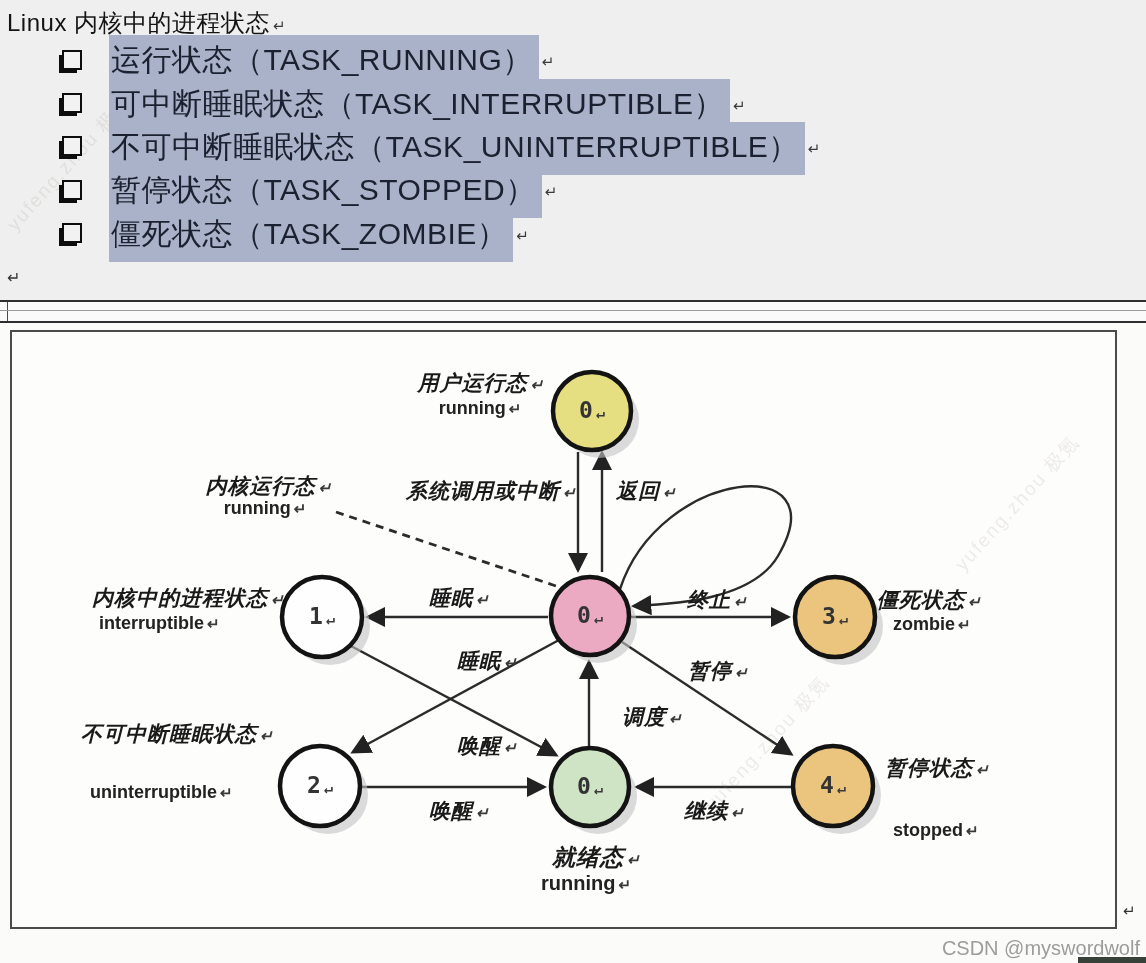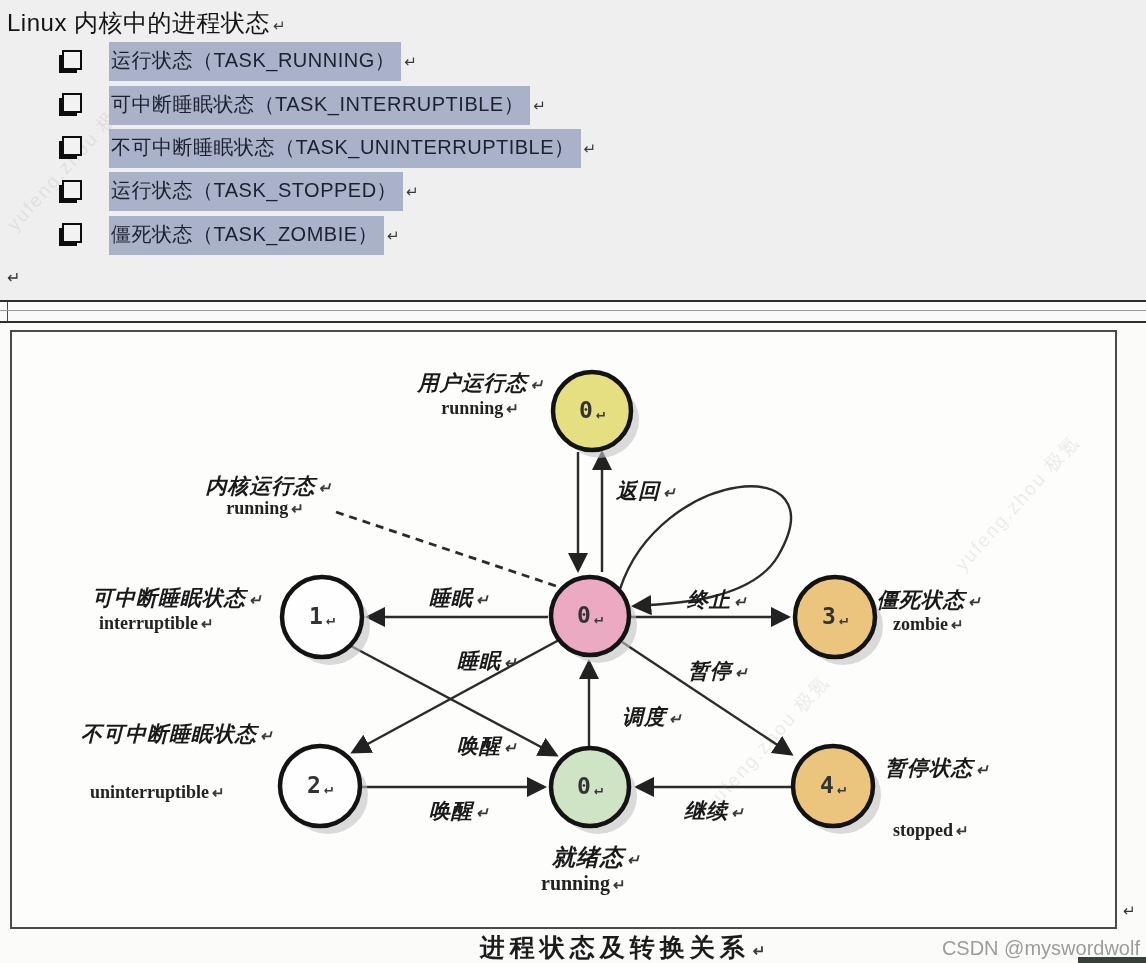--- a/index.html
+++ b/index.html
@@ -6,38 +6,38 @@
     background:#fbfbfa;font-family:"Liberation Sans",sans-serif;}
   .page{position:relative;width:912px;height:963px;}
   .top-bg{position:absolute;left:0;top:0;width:1146px;height:300px;background:#efeff0;}
   
   .doc-title{position:absolute;left:7px;top:7px;font-size:24px;color:#141414;
     letter-spacing:.5px;white-space:nowrap;z-index:6;}
   .bullet-list{position:absolute;left:60px;top:40px;margin:0;padding:0;list-style:none;z-index:6;}
   .bullet-list li{height:43.4px;display:flex;align-items:center;}
   .chk{width:16px;height:16px;border:2.5px solid #0d0d0d;background:#f2f2f2;
     box-shadow:-4px 4px 0 -1px #0d0d0d;margin:0 27px 4px 2px;flex:0 0 auto;}
-  .hl{background:#a9b2c8;color:#1b2130;font-size:20px;letter-spacing:.5px;
+  .hl{background:#a9b2c8;color:#1b2130;font-size:30px;letter-spacing:.5px;
     padding:5px 6px 7px 2px;white-space:nowrap;}
   .pmark{font-size:15px;color:#3a3a3a;margin-left:3px;line-height:1;}
   .stray-pmark{position:absolute;left:7px;top:268px;z-index:6;font-size:16px;color:#333;}
   
   .band{position:absolute;left:0;top:300px;width:1146px;height:19px;background:#fafafa;
     border-top:2px solid #2e2e2e;border-bottom:2px solid #2e2e2e;z-index:2;}
   .band::after{content:"";position:absolute;left:0;right:0;top:8px;border-top:1.5px solid #9a9a9a;}
   .band::before{content:"";position:absolute;left:7px;top:0;bottom:0;border-left:1.5px solid #4a4a4a;}
   
   .dbox{position:absolute;left:10px;top:330px;width:1103px;height:595px;
     border:2.5px solid #4b4b4b;background:#fdfdfc;z-index:1;}
   .dbox-pmark{position:absolute;left:1120px;top:903px;z-index:6;font-size:15px;color:#333;}
   .dsvg{position:absolute;left:0;top:0;width:1146px;height:963px;z-index:3;pointer-events:none;}
   
   .lbl-cn{position:absolute;font-weight:700;font-size:21px;color:#1a1a1a;
     white-space:nowrap;z-index:6;letter-spacing:1px;font-style:italic;}
-  .lbl-mono{position:absolute;font-family:Liberation Serif, serif;font-weight:700;
+  .lbl-mono{position:absolute;font-family:Liberation Sans, sans-serif;font-weight:700;
     font-size:18px;color:#222;white-space:nowrap;z-index:6;}
   .num{position:absolute;width:70px;text-align:center;font-family:"DejaVu Sans Mono",monospace;
     font-weight:700;font-size:23px;color:#333;z-index:6;}
   .caption{position:absolute;left:450px;top:931px;width:350px;text-align:center;
     font-weight:700;font-size:25px;letter-spacing:5px;color:#1c1c1c;z-index:6;}
   .csdn{position:absolute;left:940px;top:937px;width:200px;text-align:right;
     font-size:20px;color:#9c9c9c;z-index:7;white-space:nowrap;}
   .wm{position:absolute;color:#8a7a5c;opacity:.13;transform:rotate(-48deg);
     font-size:19px;letter-spacing:2px;z-index:5;pointer-events:none;white-space:nowrap;}
   .edge-strip{position:absolute;left:1078px;top:957px;width:68px;height:6px;background:#37413a;z-index:8;}
@@ -63,21 +63,21 @@
       <span class="hl">可中断睡眠状态（TASK_INTERRUPTIBLE）</span>
       <span class="pmark">↵</span>
     </li>
     <li>
       <span class="chk"></span>
       <span class="hl">不可中断睡眠状态（TASK_UNINTERRUPTIBLE）</span>
       <span class="pmark">↵</span>
     </li>
     <li>
       <span class="chk"></span>
-      <span class="hl">运行状态（TASK_STOPPED）</span>
+      <span class="hl">暂停状态（TASK_STOPPED）</span>
       <span class="pmark">↵</span>
     </li>
     <li>
       <span class="chk"></span>
       <span class="hl">僵死状态（TASK_ZOMBIE）</span>
       <span class="pmark">↵</span>
     </li>
   </ul>
 
   <div class="stray-pmark">↵</div>
@@ -130,41 +130,41 @@
   <div class="num" style="left:287px;top:603px;"><span>1</span><span class="pmark">↵</span></div>
   <div class="num" style="left:285px;top:772px;"><span>2</span><span class="pmark">↵</span></div>
   <div class="num" style="left:555px;top:773px;"><span>0</span><span class="pmark">↵</span></div>
   <div class="num" style="left:800px;top:603px;"><span>3</span><span class="pmark">↵</span></div>
   <div class="num" style="left:798px;top:772px;"><span>4</span><span class="pmark">↵</span></div>
 
   <div class="lbl-cn" style="left:412px;top:369px;width:132px;text-align:right;"><span>用户运行态</span><span class="pmark">↵</span></div>
   <div class="lbl-mono" style="left:428px;top:398px;width:104px;text-align:center;"><span>running</span><span class="pmark">↵</span></div>
   <div class="lbl-cn" style="left:196px;top:472px;width:136px;text-align:right;"><span>内核运行态</span><span class="pmark">↵</span></div>
   <div class="lbl-mono" style="left:206px;top:498px;width:118px;text-align:center;"><span>running</span><span class="pmark">↵</span></div>
-  <div class="lbl-cn" style="left:92px;top:584px;"><span>可中断睡眠状态</span><span class="pmark">↵</span></div>
+  <div class="lbl-cn" style="left:92px;top:584px;"><span>内核中的进程状态</span><span class="pmark">↵</span></div>
   <div class="lbl-mono" style="left:99px;top:613px;"><span>interruptible</span><span class="pmark">↵</span></div>
   <div class="lbl-cn" style="left:81px;top:720px;"><span>不可中断睡眠状态</span><span class="pmark">↵</span></div>
   <div class="lbl-mono" style="left:90px;top:782px;"><span>uninterruptible</span><span class="pmark">↵</span></div>
   <div class="lbl-cn" style="left:877px;top:586px;"><span>僵死状态</span><span class="pmark">↵</span></div>
   <div class="lbl-mono" style="left:893px;top:614px;"><span>zombie</span><span class="pmark">↵</span></div>
   <div class="lbl-cn" style="left:885px;top:754px;"><span>暂停状态</span><span class="pmark">↵</span></div>
   <div class="lbl-mono" style="left:893px;top:820px;text-align:right;"><span>stopped</span><span class="pmark">↵</span></div>
   <div class="lbl-cn" style="left:552px;top:842px;font-size:23px;"><span>就绪态</span><span class="pmark">↵</span></div>
   <div class="lbl-mono" style="left:541px;top:872px;font-size:20px;"><span>running</span><span class="pmark">↵</span></div>
 
+  <div class="lbl-cn" style="left:406px;top:477px;"><span>系统调用或中断</span><span class="pmark">↵</span></div>
   <div class="lbl-cn" style="left:616px;top:477px;"><span>返回</span><span class="pmark">↵</span></div>
   <div class="lbl-cn" style="left:429px;top:584px;"><span>睡眠</span><span class="pmark">↵</span></div>
   <div class="lbl-cn" style="left:687px;top:586px;"><span>终止</span><span class="pmark">↵</span></div>
   <div class="lbl-cn" style="left:457px;top:647px;"><span>睡眠</span><span class="pmark">↵</span></div>
   <div class="lbl-cn" style="left:688px;top:657px;"><span>暂停</span><span class="pmark">↵</span></div>
   <div class="lbl-cn" style="left:622px;top:703px;"><span>调度</span><span class="pmark">↵</span></div>
   <div class="lbl-cn" style="left:457px;top:732px;"><span>唤醒</span><span class="pmark">↵</span></div>
   <div class="lbl-cn" style="left:429px;top:797px;"><span>唤醒</span><span class="pmark">↵</span></div>
   <div class="lbl-cn" style="left:684px;top:797px;"><span>继续</span><span class="pmark">↵</span></div>
 
-  <div class="caption"><span>进程状态及转换关系</span><span class="pmark">↵</span></div>
 
   <div class="wm" style="left:-18px;top:150px;">yufeng.zhou 极氪</div>
   <div class="wm" style="left:930px;top:490px;">yufeng.zhou 极氪</div>
   <div class="wm" style="left:680px;top:730px;">yufeng.zhou 极氪</div>
   <div class="csdn">CSDN @myswordwolf</div>
   <div class="edge-strip"></div>
 </div>
 
 </body></html>

